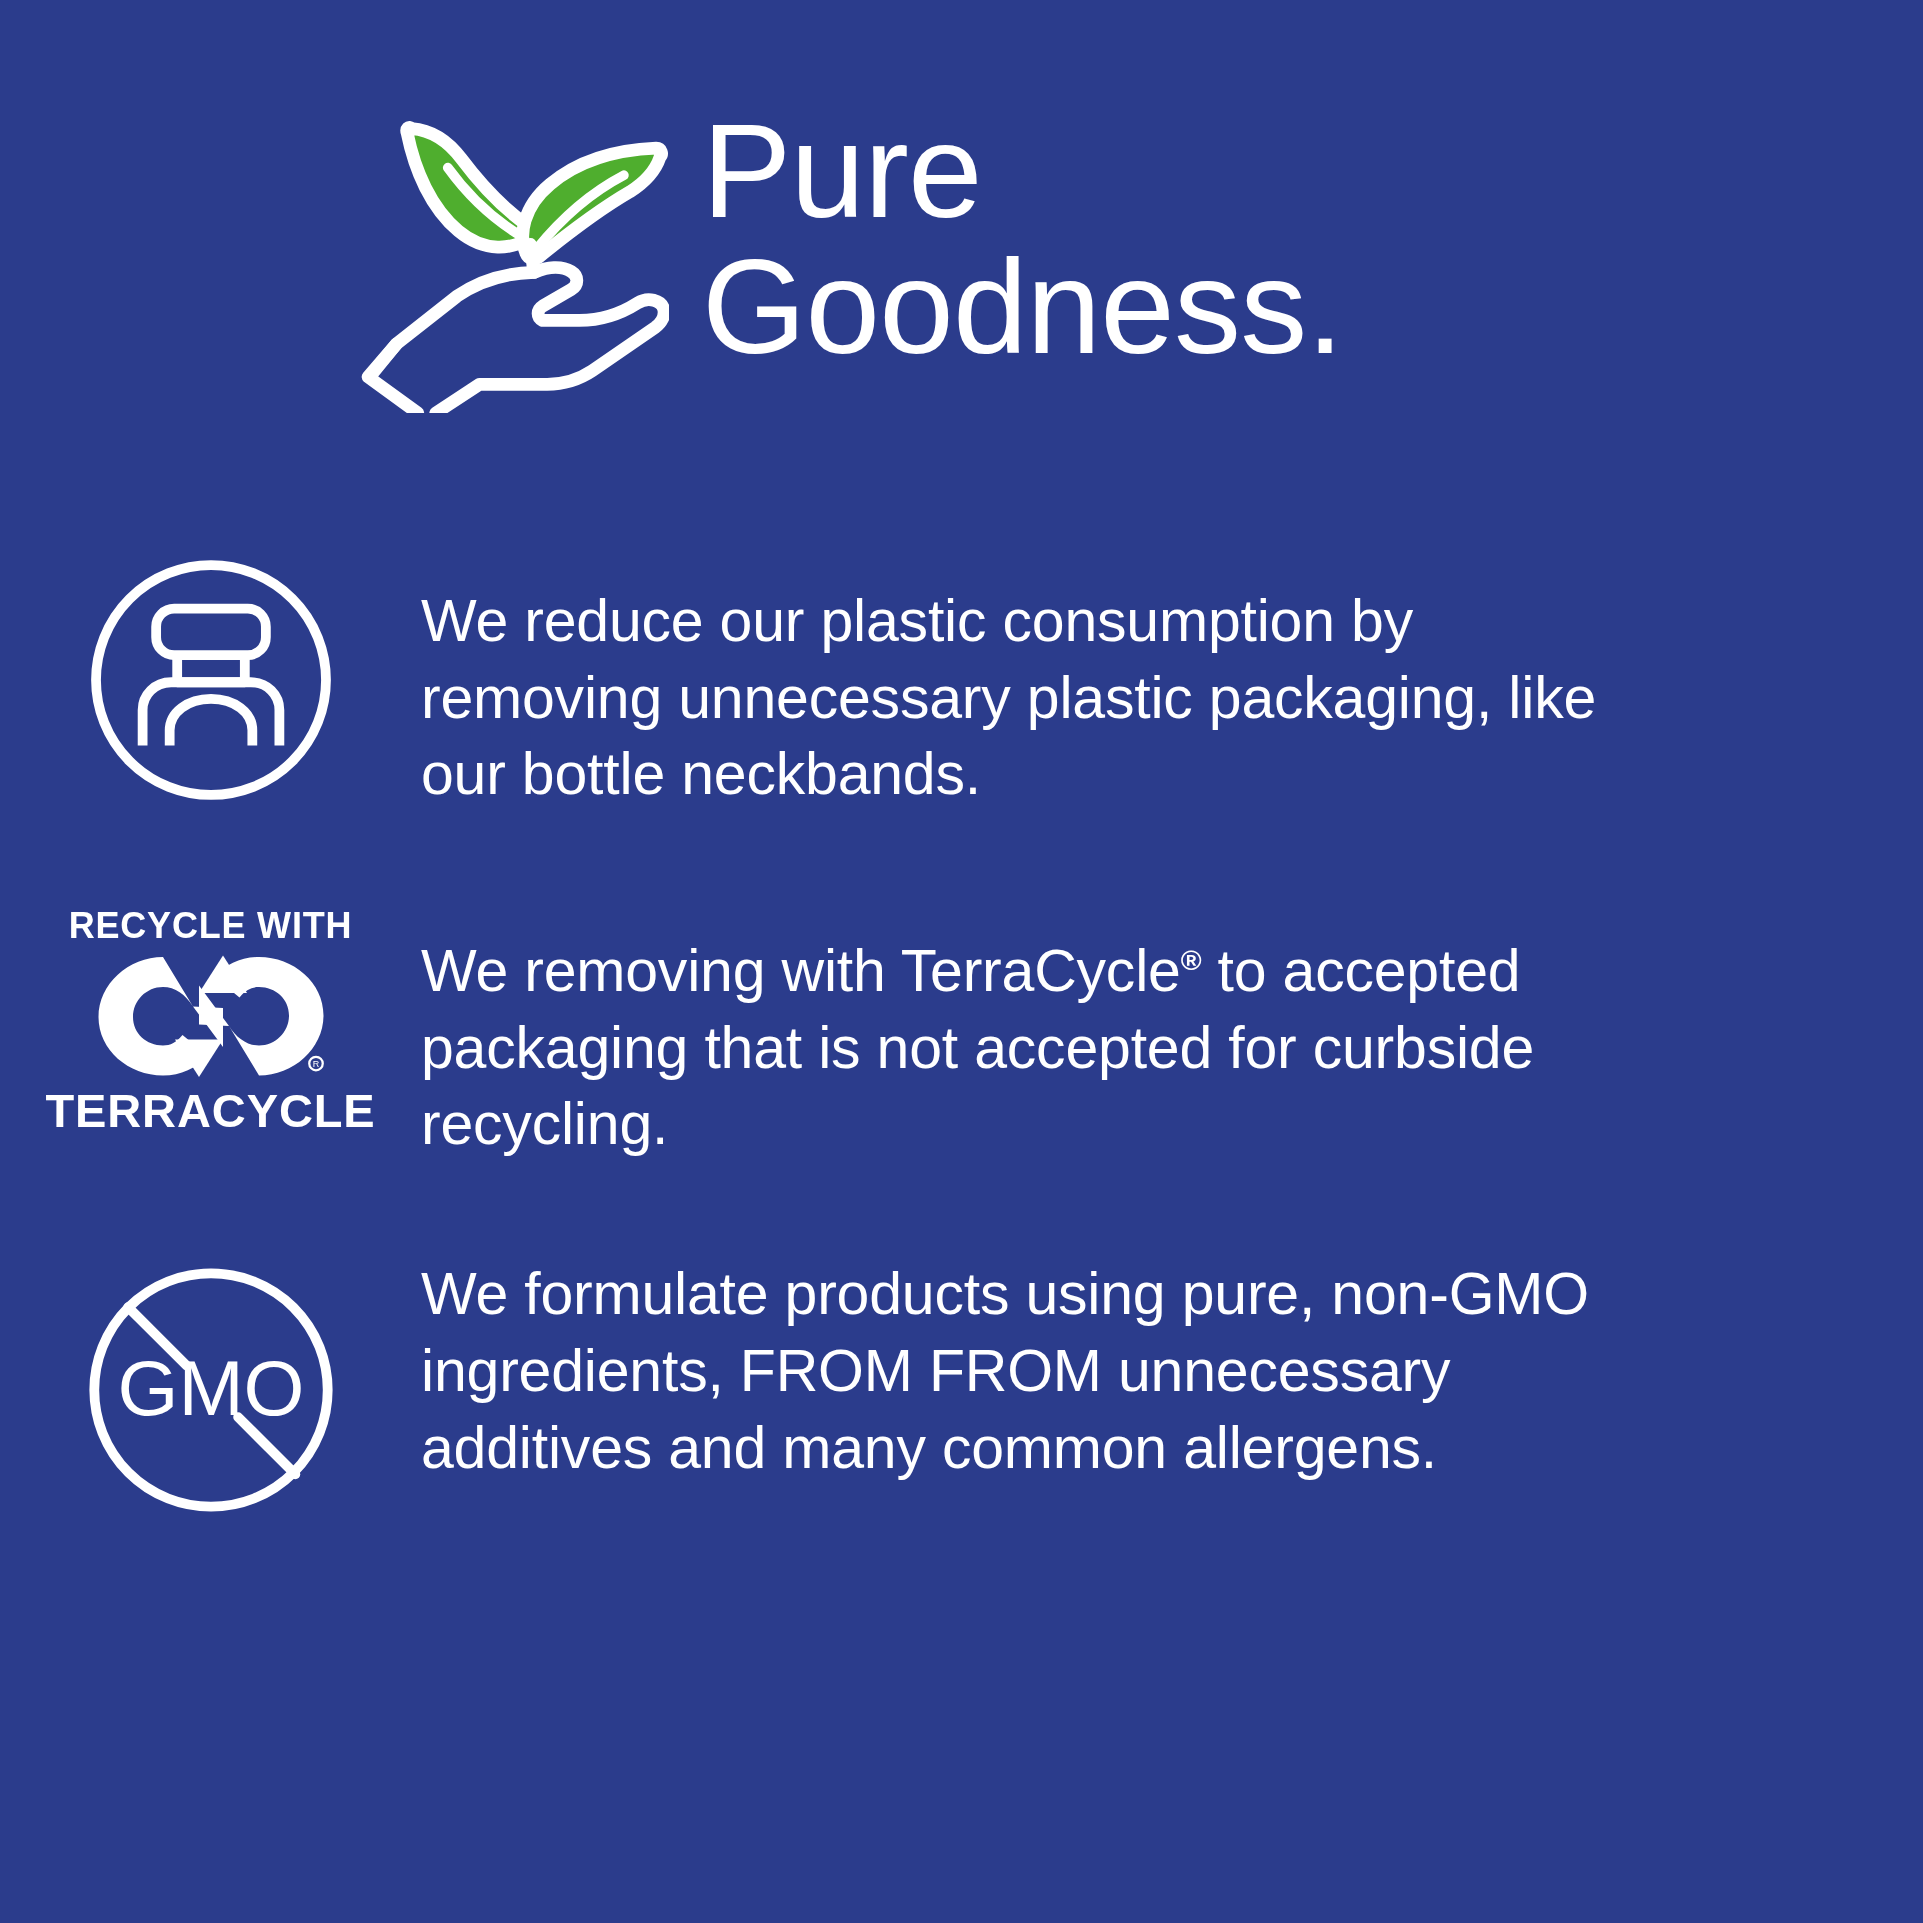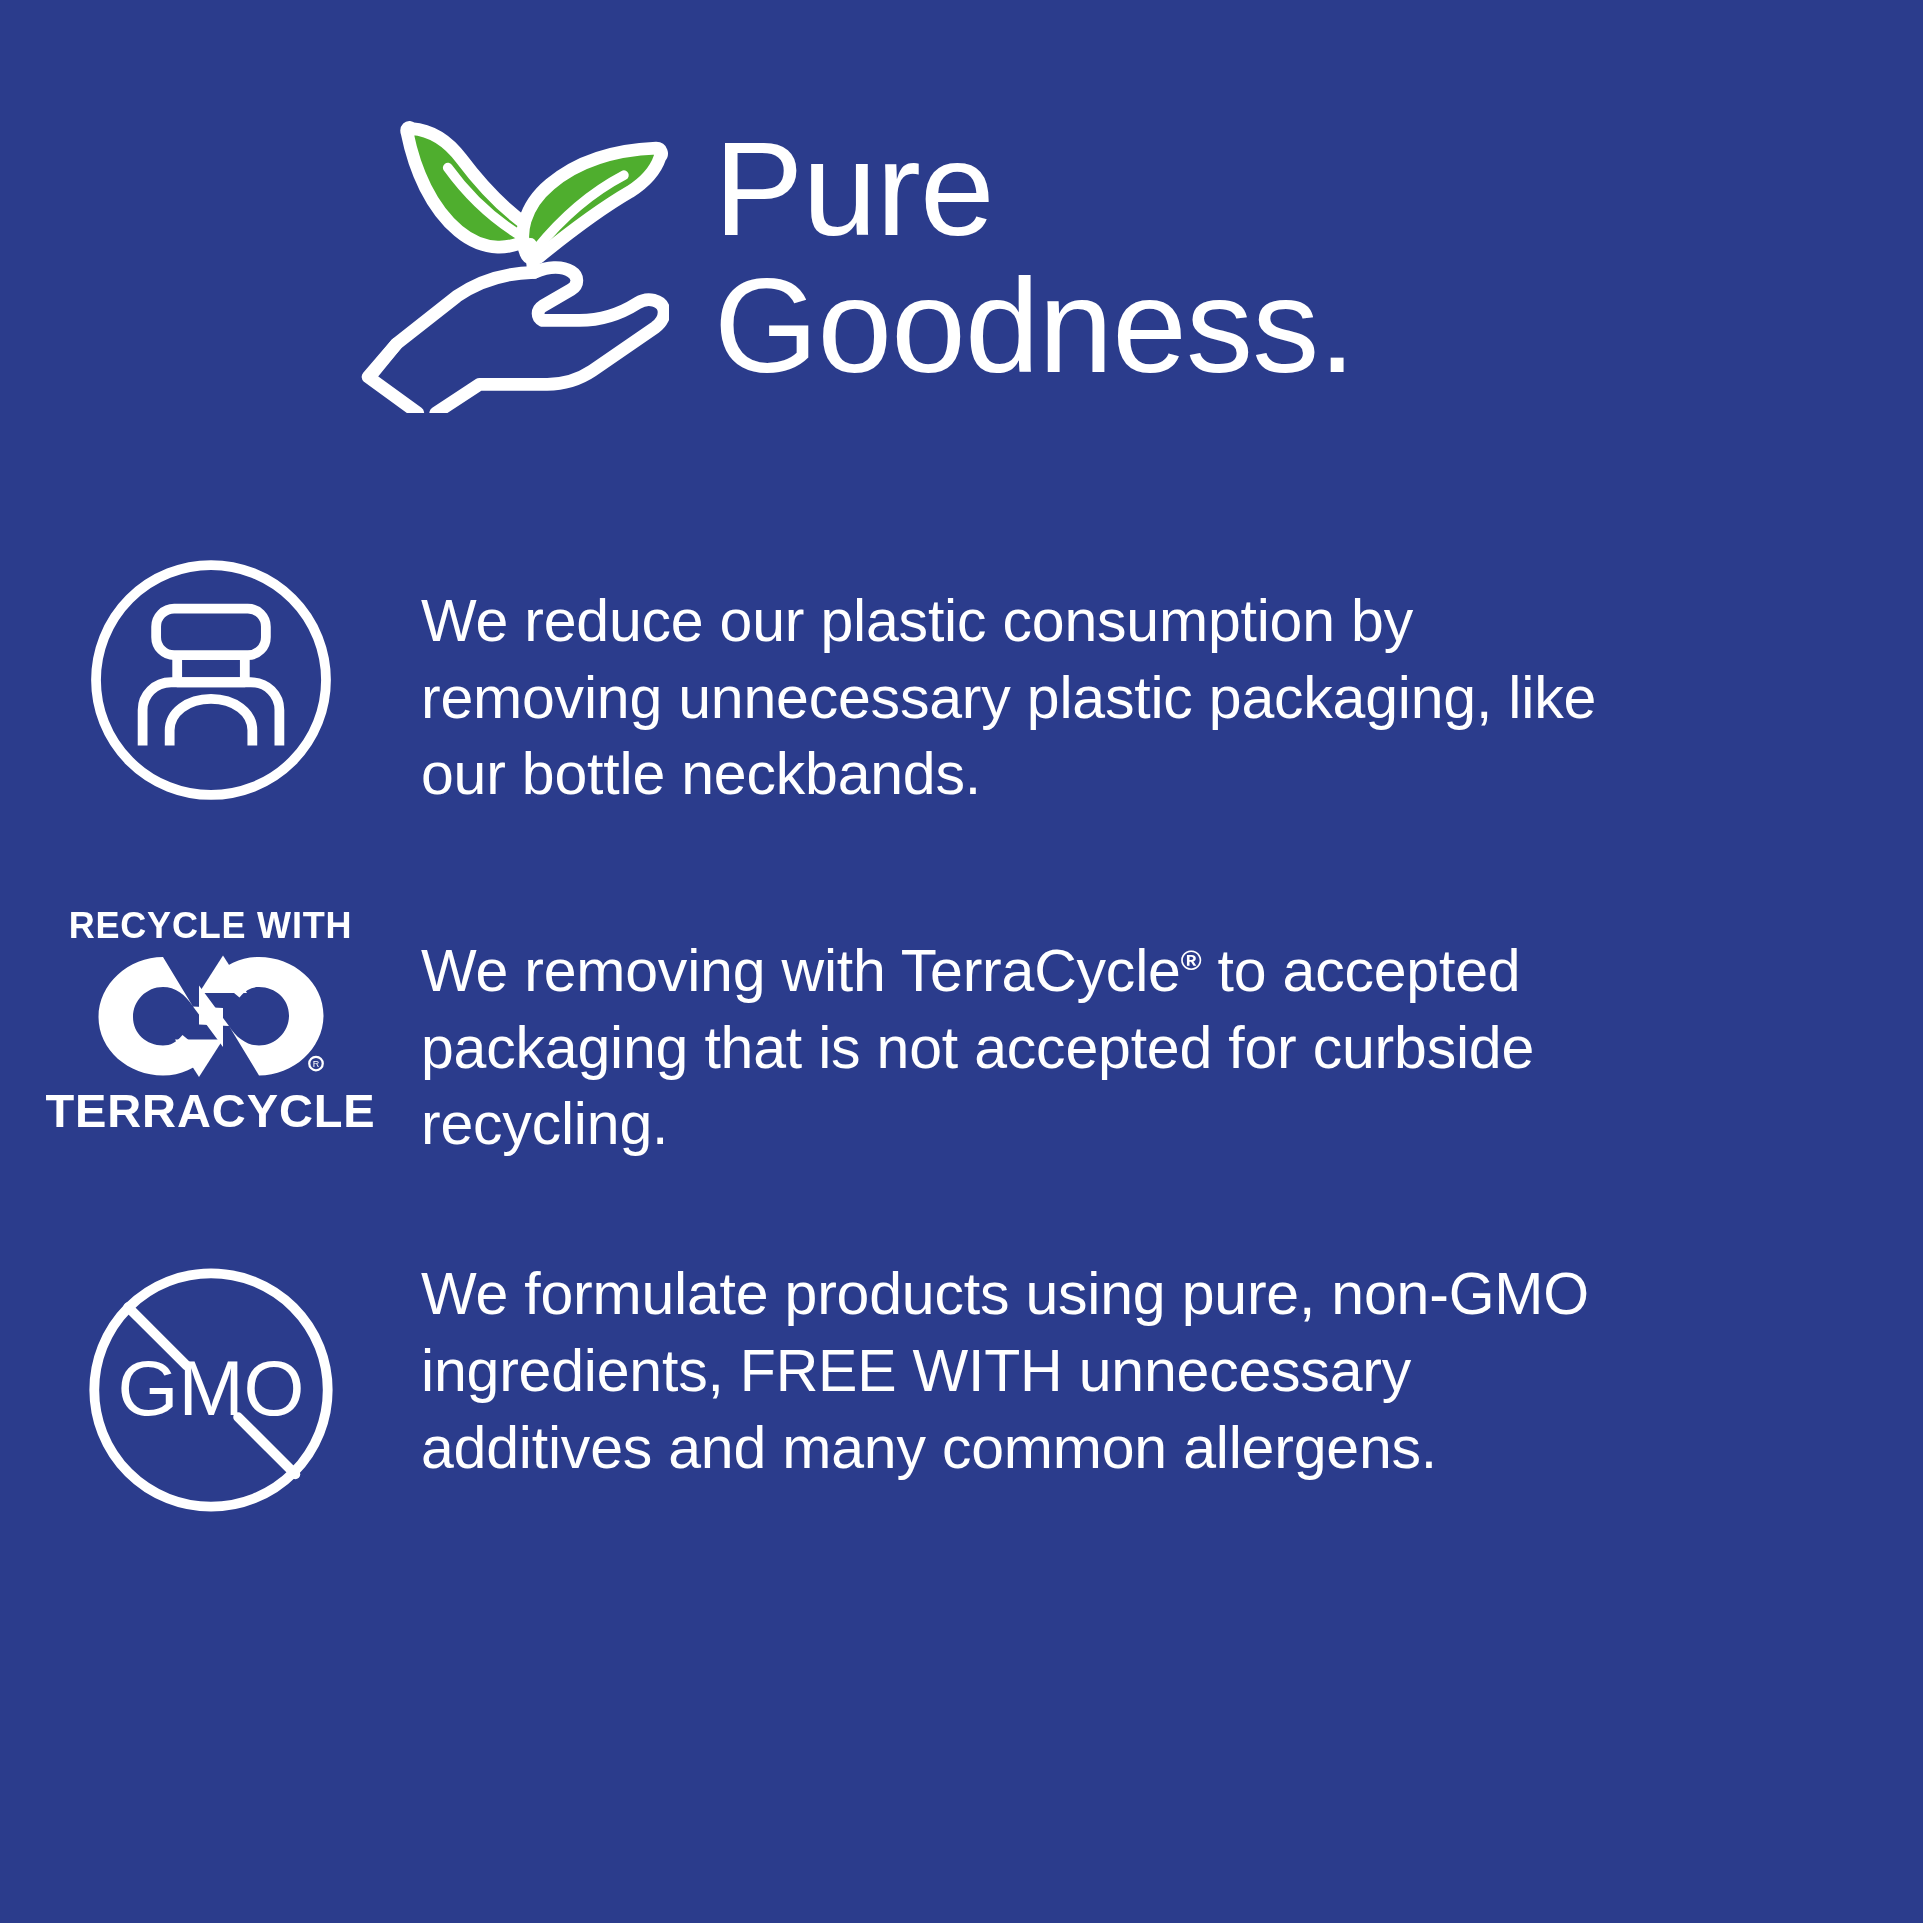--- a/index.html
+++ b/index.html
@@ -17,22 +17,22 @@
     overflow: hidden;
     -webkit-font-smoothing: antialiased;
   }
 
   
   .header {
     position: absolute;
     left: 353px;
     top: 98px;
     display: flex;
-    align-items: center;
-    gap: 45px;
+    align-items: flex-start;
+    gap: 33px;
   }
   .brand-mark {
     width: 316px;
     height: 301px;
     flex: 0 0 auto;
     margin-top: 13.5px;
   }
   .brand-mark svg { display: block; width: 100%; height: 100%; }
 
   .brand-title {
@@ -245,19 +245,19 @@
       <div class="row-icon">
         <svg class="icon-svg" width="256" height="256" viewBox="0 0 340 340" xmlns="http://www.w3.org/2000/svg" aria-hidden="true">
           <circle cx="170" cy="170" r="155" fill="none" stroke="#ffffff" stroke-width="13"></circle>
 
           <line x1="60" y1="60" x2="138" y2="138" stroke="#ffffff" stroke-width="13" stroke-linecap="round"></line>
           <line x1="206" y1="206" x2="282" y2="282" stroke="#ffffff" stroke-width="13" stroke-linecap="round"></line>
           <text x="170" y="203" font-family="'Liberation Sans', sans-serif" font-size="104" font-weight="400" fill="#ffffff" text-anchor="middle">GMO</text>
         </svg>
       </div>
       <div class="row-text">
-        <span>We formulate products using pure, </span><b>non-GMO</b><span> ingredients, </span><b>FREE WITH</b><span> unnecessary additives and many common allergens.</span>
+        <span>We formulate products using pure, </span><b>non-GMO</b><span> ingredients, </span><b>FROM FROM</b><span> unnecessary additives and many common allergens.</span>
       </div>
     </div>
 
   </div>
 </div>
 
 
 </body></html>

